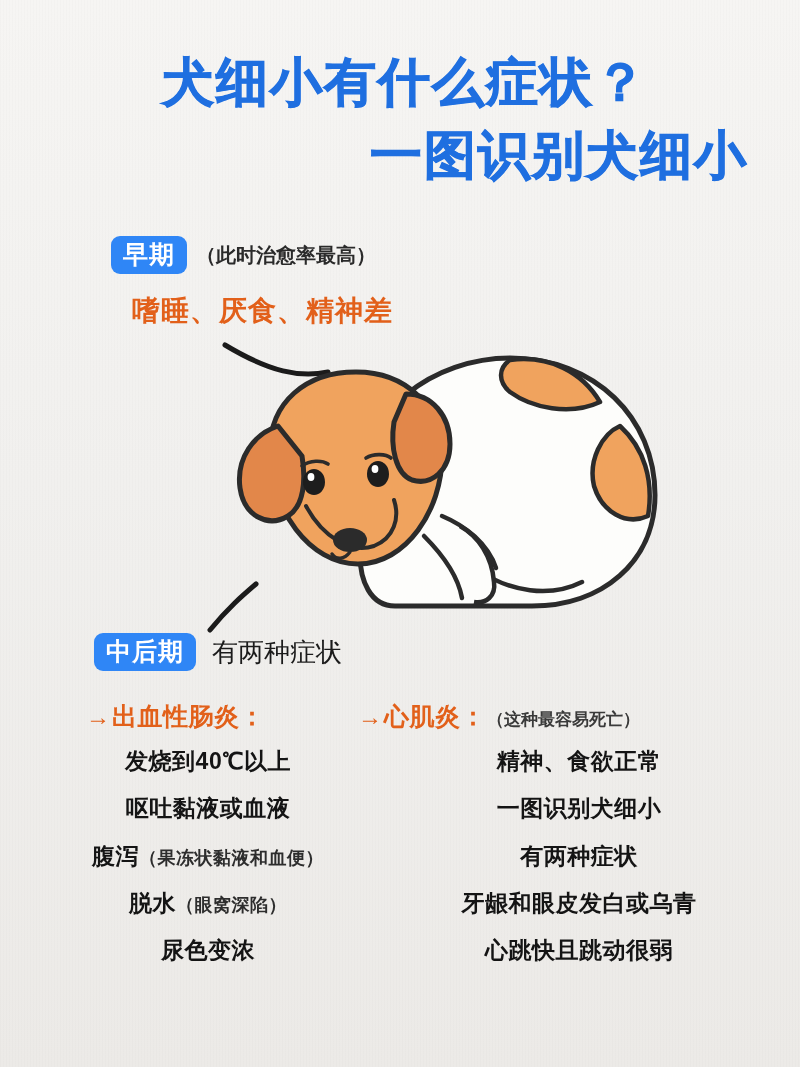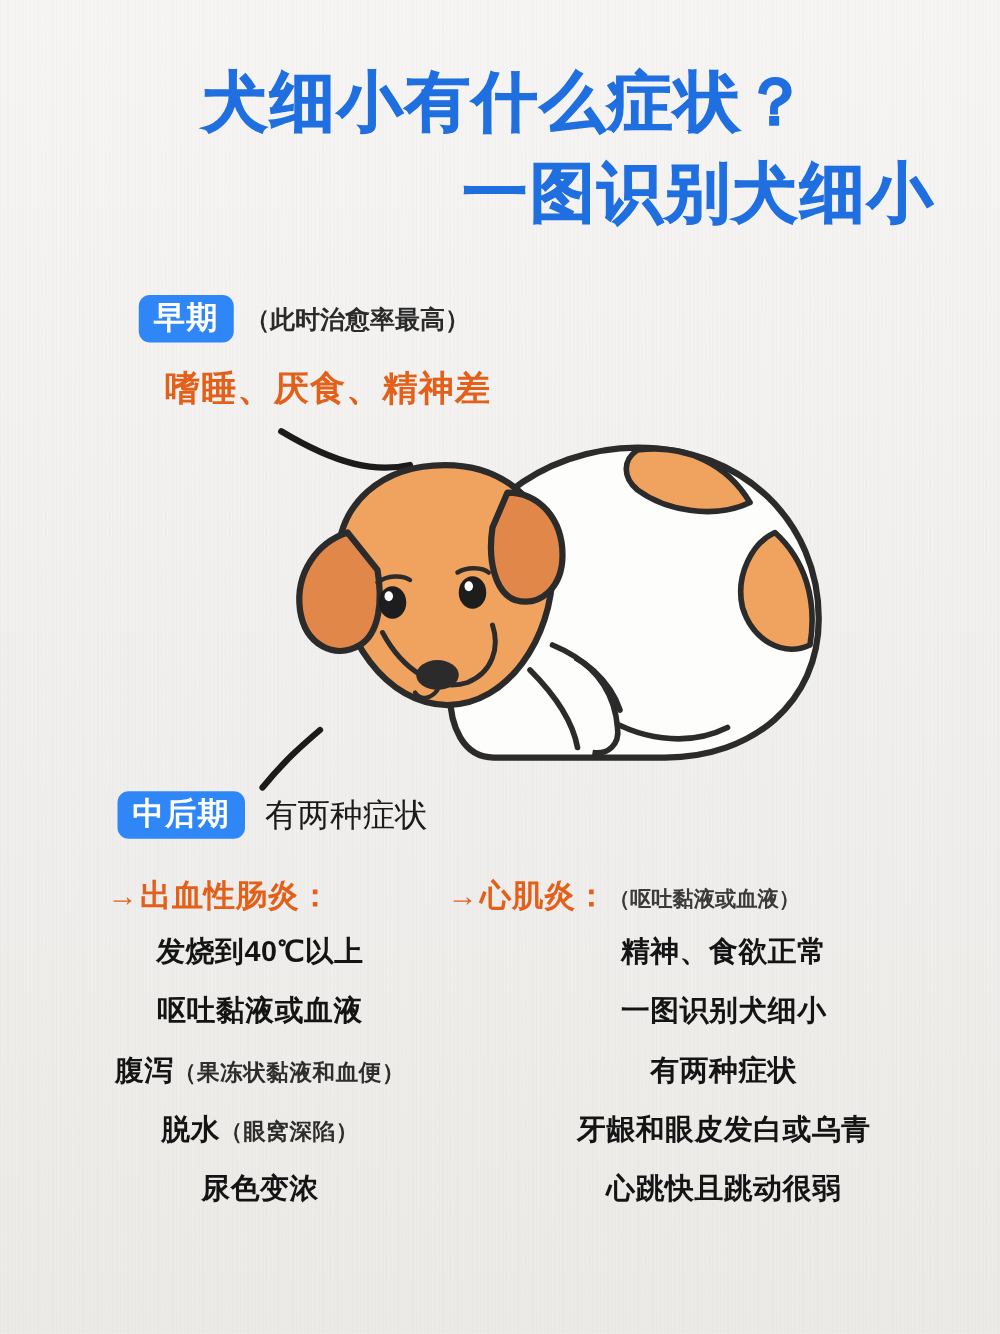--- a/index.html
+++ b/index.html
@@ -270,21 +270,21 @@
       </div>
       <div class="item">
         <span>尿色变浓</span><span class="sub"></span>
       </div>
     </div>
 
     <div class="col col-right">
       <div class="col-head">
         <span class="arrow">→</span>
         <span class="col-title">心肌炎：</span>
-        <span class="col-sub">（呕吐黏液或血液）</span>
+        <span class="col-sub">（这种最容易死亡）</span>
       </div>
       <div class="item">
         <span>精神、食欲正常</span><span class="sub"></span>
       </div>
       <div class="item">
         <span>一图识别犬细小</span><span class="sub"></span>
       </div>
       <div class="item">
         <span>有两种症状</span><span class="sub"></span>
       </div>

